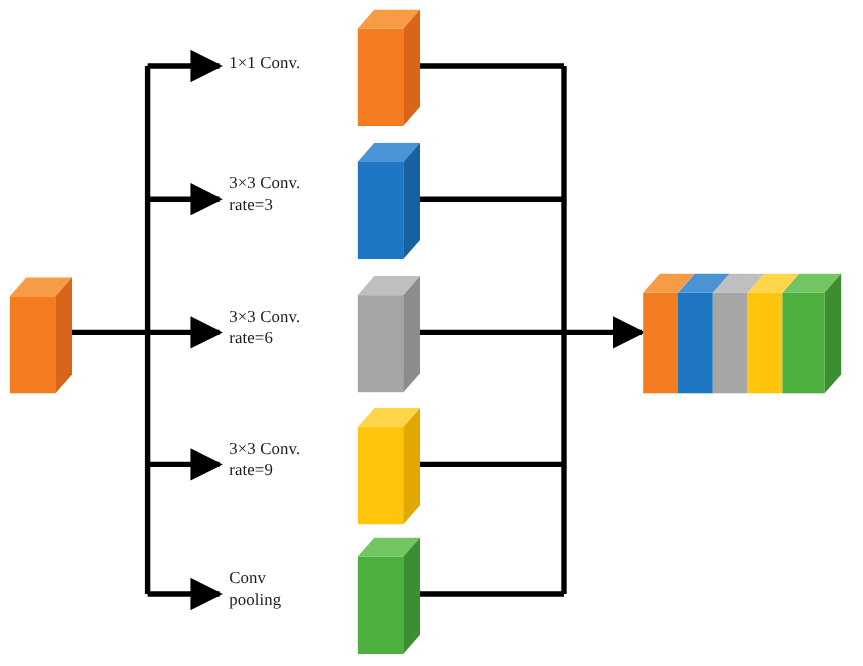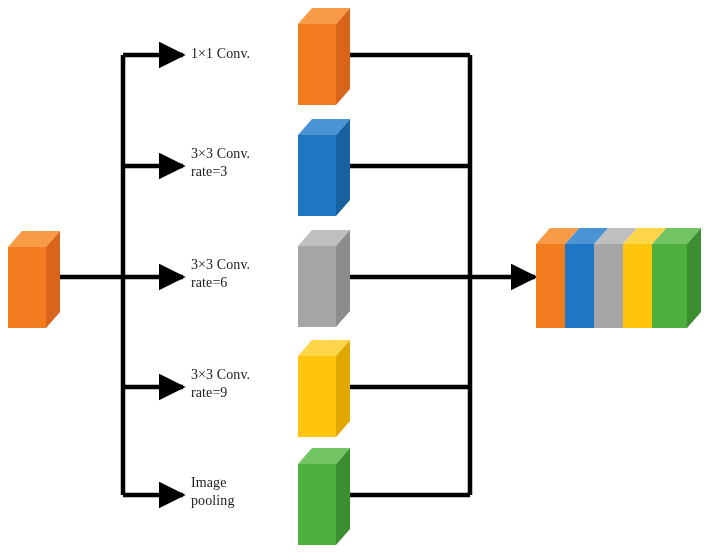--- a/index.html
+++ b/index.html
@@ -91,21 +91,21 @@
 
   <div class="branch-label" style="left:191px; top:145px;">3×3 Conv.
 rate=3</div>
 
   <div class="branch-label" style="left:191px; top:256px;">3×3 Conv.
 rate=6</div>
 
   <div class="branch-label" style="left:191px; top:366px;">3×3 Conv.
 rate=9</div>
 
-  <div class="branch-label" style="left:191px; top:474px;">Image
+  <div class="branch-label" style="left:191px; top:474px;">Conv
 pooling</div>
 
   <div class="box3d" style="left:298px; top:8px; width:52px; height:97px;">
     <svg width="52" height="97" viewBox="0 0 52 97">
       <polygon points="0,16 14,0 52,0 38,16" fill="#F89B46"></polygon>
       <polygon points="38,16 52,0 52,81 38,97" fill="#D9651A"></polygon>
       <rect x="0" y="16" width="38" height="81" fill="#F47C20"></rect>
     </svg>
   </div>
 

